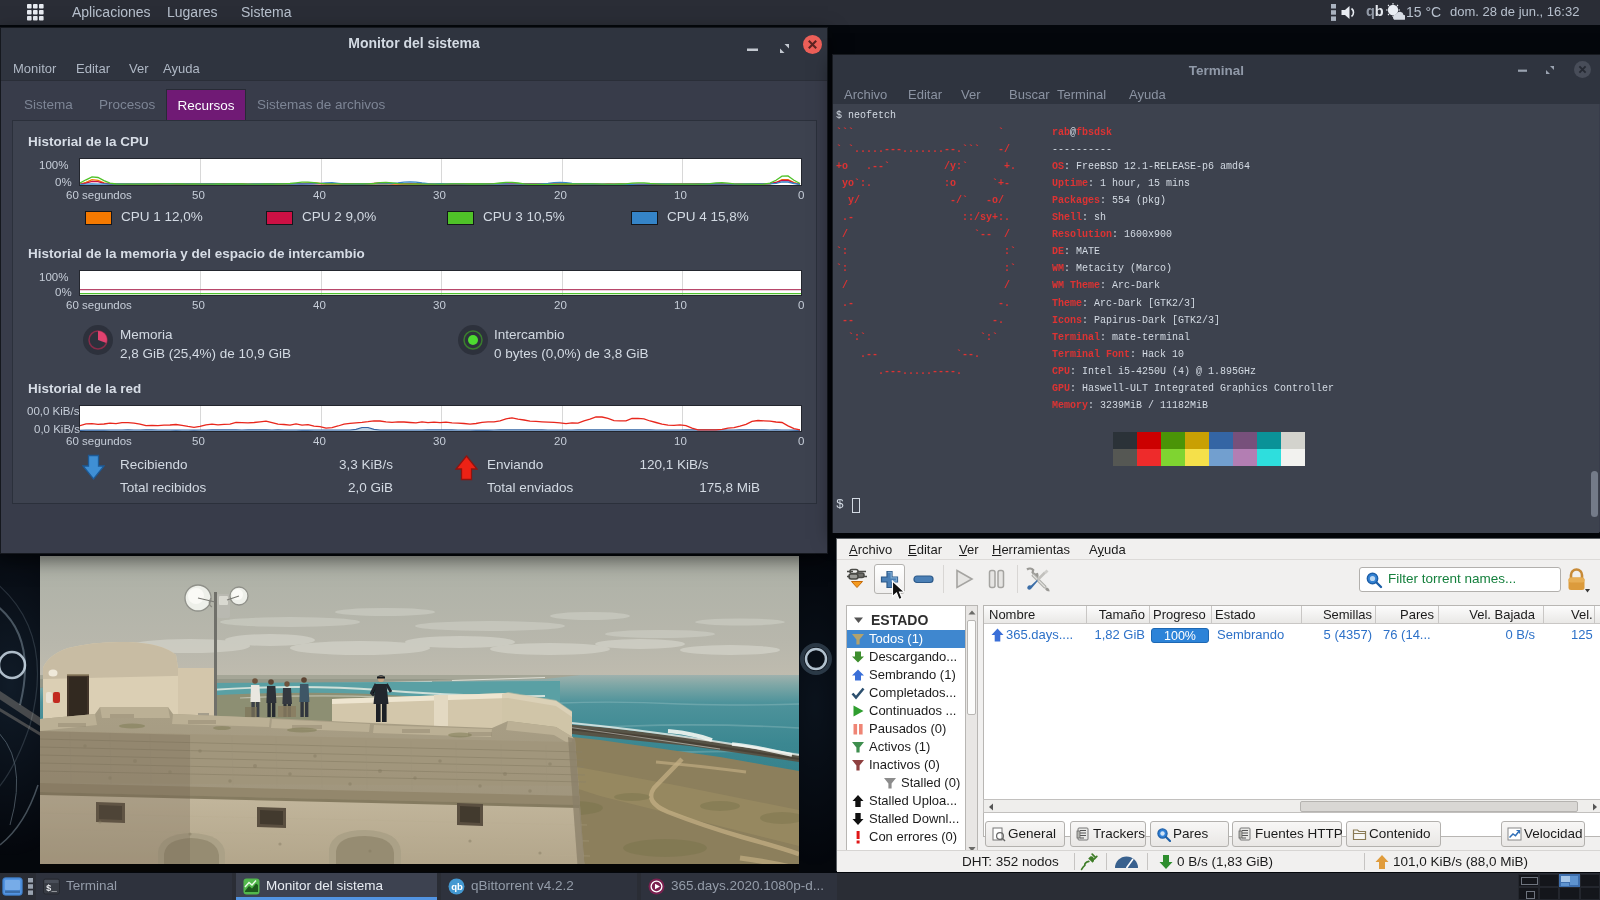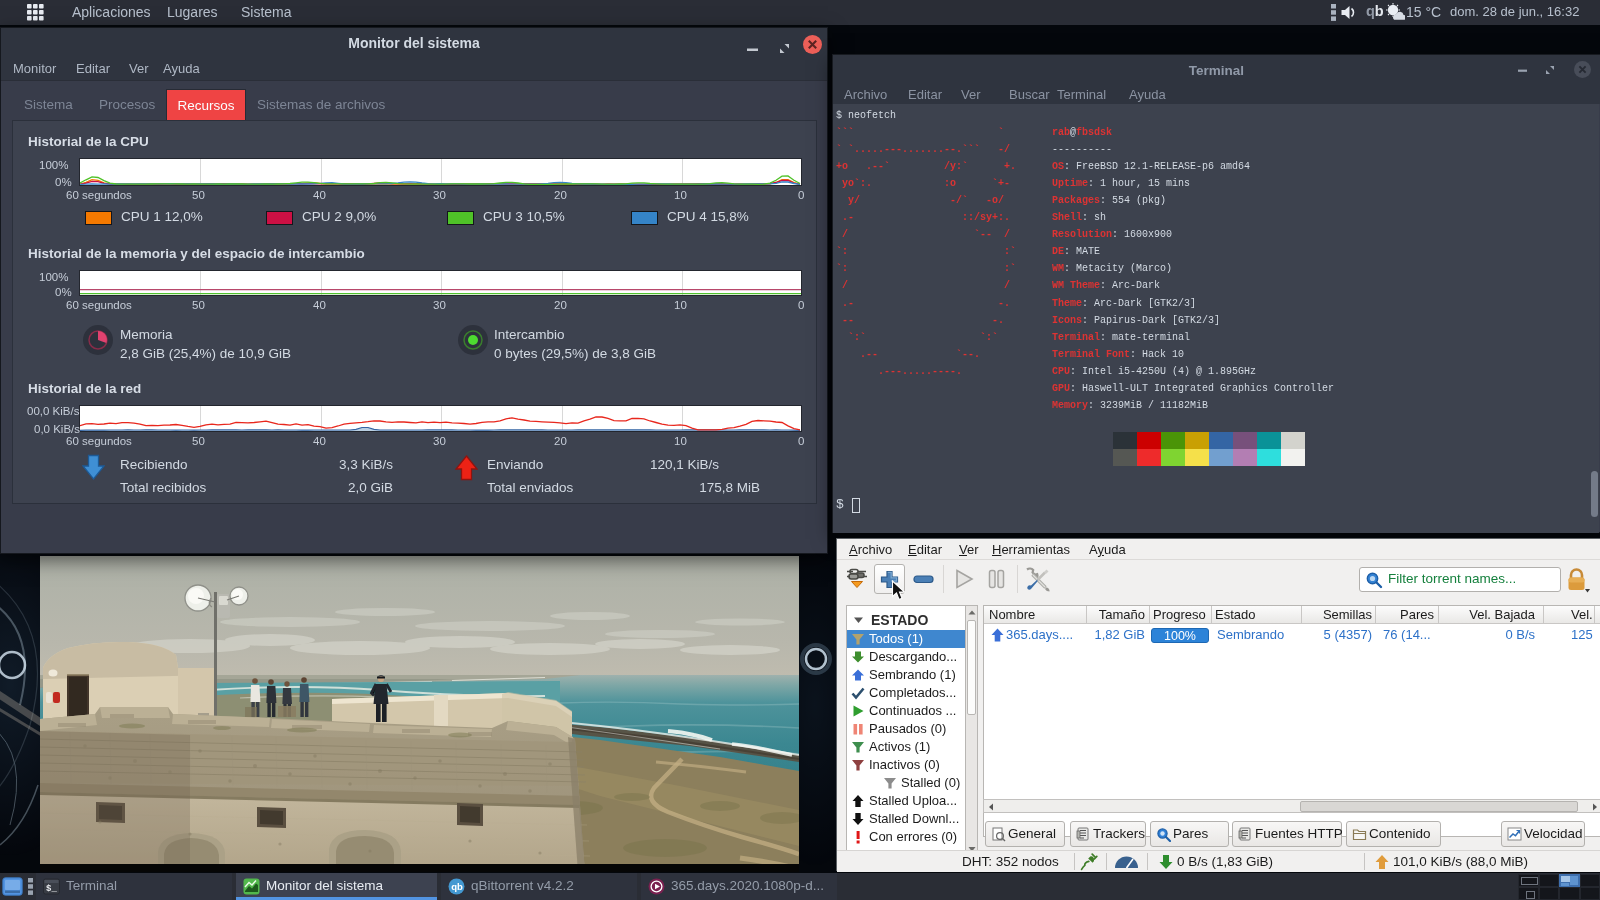--- a/index.html
+++ b/index.html
@@ -8,21 +8,21 @@
 
 #panel{left:0;top:0;width:1600px;height:25px;background:#2a2d36;color:#b7c0cd;font-size:14px}
 #panel .mitem{position:absolute;top:4px}
 
 #sysmon{left:0;top:27px;width:828px;height:527px;background:#383c4a;border:1px solid #15181e;box-shadow:0 6px 18px rgba(0,0,0,.55)}
 #sm-title{position:absolute;left:0;top:0;width:100%;height:53px;background:#2f343f;border-bottom:1px solid #2a2e38}
 #sm-title .t{position:absolute;top:7px;width:100%;text-align:center;font-weight:bold;font-size:14px;color:#d3dae3}
 #sm-menu{position:absolute;left:0;top:30px;width:100%;height:23px;color:#afb8c5;font-size:13px}
 #sm-menu span{position:absolute;top:3px}
 .tabtxt{position:absolute;top:69px;font-size:13.5px;color:#7d8595}
-#tab-active{position:absolute;left:165px;top:61px;width:80px;height:31px;background:#ef4444;border:1px solid #272b35;border-bottom:none}
+#tab-active{position:absolute;left:165px;top:61px;width:80px;height:31px;background:#701a75;border:1px solid #272b35;border-bottom:none}
 #tab-active div{margin-top:8px;text-align:center;color:#fbfdff;font-size:13.5px}
 #sm-pane{position:absolute;left:11px;top:92px;width:805px;height:384px;background:#3d424f;border:1px solid #2b303b}
 .sm-h{position:absolute;font-weight:bold;font-size:13.5px;color:#d7dde6}
 .graph{position:absolute;left:66px;width:723px;background:#fff;border:1px solid #23262e}
 .gline{position:absolute;background:#d8d8d8;width:1px;top:0;bottom:0}
 .axlbl{position:absolute;font-size:11.5px;color:#c6cdd8}
 .leg{position:absolute;font-size:13.5px;color:#d3dae3}
 .sw{position:absolute;width:27px;height:14px;border:1px solid #14161b}
 .netlbl{position:absolute;font-size:13.5px;color:#d3dae3}
 
@@ -441,21 +441,21 @@
 <path d="M16 16 L16 7 A9 9 0 0 1 24.4 19.1 Z" fill="#e0426f"></path>
 </svg>
 <div class="netlbl" style="left:107px;top:206px">Memoria</div>
 <div class="netlbl" style="left:107px;top:225px">2,8 GiB (25,4%) de 10,9 GiB</div>
 <svg class="abs" style="left:444px;top:203px" width="32" height="32" viewBox="0 0 32 32">
 <circle cx="16" cy="16" r="15" fill="#2d313c"></circle>
 <circle cx="16" cy="16" r="9" fill="none" stroke="#3a7c2d" stroke-width="1.5"></circle>
 <circle cx="16" cy="16" r="5" fill="#4ddb30"></circle>
 </svg>
 <div class="netlbl" style="left:481px;top:206px">Intercambio</div>
-<div class="netlbl" style="left:481px;top:225px">0 bytes (29,5%) de 3,8 GiB</div>
+<div class="netlbl" style="left:481px;top:225px">0 bytes (0,0%) de 3,8 GiB</div>
         <div class="sm-h" style="left:15px;top:260px">Historial de la red</div>
         <div class="graph" style="top:284px;height:27px">
           <div class="gline" style="left:120px"></div>
           <div class="gline" style="left:241px"></div>
           <div class="gline" style="left:361px"></div>
           <div class="gline" style="left:482px"></div>
           <div class="gline" style="left:602px"></div>
           <svg class="abs" style="left:0;top:0" width="721" height="25" viewBox="0 0 721 25">
 <polygon points="0,25 0.0,24.3 6.0,24.2 12.0,24.1 18.0,24.1 24.0,24.1 30.0,24.0 36.0,24.0 42.0,24.0 48.0,23.9 54.0,24.0 60.0,24.0 66.0,23.9 72.0,23.9 78.0,24.0 84.0,24.0 90.0,24.0 96.0,24.1 102.0,24.0 108.0,24.0 114.0,24.1 120.0,24.0 126.0,24.0 132.0,23.9 138.0,23.9 144.0,23.9 150.0,23.9 156.0,23.9 162.0,24.0 168.0,23.9 174.0,23.9 180.0,23.9 186.0,23.9 192.0,24.0 198.0,23.9 204.0,24.0 210.0,24.0 216.0,24.0 222.0,24.1 228.0,24.1 234.0,24.0 240.0,24.0 246.0,24.0 252.0,24.0 258.0,24.0 264.0,24.0 270.0,24.0 276.0,23.4 282.0,21.5 288.0,21.5 294.0,23.4 300.0,24.0 306.0,24.0 312.0,24.0 318.0,24.0 324.0,24.0 330.0,24.0 336.0,24.0 342.0,24.0 348.0,23.9 354.0,23.9 360.0,23.9 366.0,23.9 372.0,23.9 378.0,24.0 384.0,24.0 390.0,24.0 396.0,24.1 402.0,24.1 408.0,24.1 414.0,24.0 420.0,23.9 426.0,23.9 432.0,23.9 438.0,23.9 444.0,23.9 450.0,23.9 456.0,23.9 462.0,23.9 468.0,24.0 474.0,24.0 480.0,24.0 486.0,24.0 492.0,24.0 498.0,23.9 504.0,23.9 510.0,23.9 516.0,23.9 522.0,23.9 528.0,23.9 534.0,23.9 540.0,23.9 546.0,23.8 552.0,23.8 558.0,23.8 564.0,23.9 570.0,23.9 576.0,24.0 582.0,24.0 588.0,24.0 594.0,24.0 600.0,24.0 606.0,23.9 612.0,23.9 618.0,23.9 624.0,23.8 630.0,23.9 636.0,23.9 642.0,23.9 648.0,24.0 654.0,24.0 660.0,23.9 666.0,23.9 672.0,23.9 678.0,23.9 684.0,23.9 690.0,24.0 696.0,23.9 702.0,24.0 708.0,24.0 714.0,24.1 720.0,24.3 721,25" fill="#b9cfe2"></polygon>
 <polyline points="0.0,24.3 6.0,24.2 12.0,24.1 18.0,24.1 24.0,24.1 30.0,24.0 36.0,24.0 42.0,24.0 48.0,23.9 54.0,24.0 60.0,24.0 66.0,23.9 72.0,23.9 78.0,24.0 84.0,24.0 90.0,24.0 96.0,24.1 102.0,24.0 108.0,24.0 114.0,24.1 120.0,24.0 126.0,24.0 132.0,23.9 138.0,23.9 144.0,23.9 150.0,23.9 156.0,23.9 162.0,24.0 168.0,23.9 174.0,23.9 180.0,23.9 186.0,23.9 192.0,24.0 198.0,23.9 204.0,24.0 210.0,24.0 216.0,24.0 222.0,24.1 228.0,24.1 234.0,24.0 240.0,24.0 246.0,24.0 252.0,24.0 258.0,24.0 264.0,24.0 270.0,24.0 276.0,23.4 282.0,21.5 288.0,21.5 294.0,23.4 300.0,24.0 306.0,24.0 312.0,24.0 318.0,24.0 324.0,24.0 330.0,24.0 336.0,24.0 342.0,24.0 348.0,23.9 354.0,23.9 360.0,23.9 366.0,23.9 372.0,23.9 378.0,24.0 384.0,24.0 390.0,24.0 396.0,24.1 402.0,24.1 408.0,24.1 414.0,24.0 420.0,23.9 426.0,23.9 432.0,23.9 438.0,23.9 444.0,23.9 450.0,23.9 456.0,23.9 462.0,23.9 468.0,24.0 474.0,24.0 480.0,24.0 486.0,24.0 492.0,24.0 498.0,23.9 504.0,23.9 510.0,23.9 516.0,23.9 522.0,23.9 528.0,23.9 534.0,23.9 540.0,23.9 546.0,23.8 552.0,23.8 558.0,23.8 564.0,23.9 570.0,23.9 576.0,24.0 582.0,24.0 588.0,24.0 594.0,24.0 600.0,24.0 606.0,23.9 612.0,23.9 618.0,23.9 624.0,23.8 630.0,23.9 636.0,23.9 642.0,23.9 648.0,24.0 654.0,24.0 660.0,23.9 666.0,23.9 672.0,23.9 678.0,23.9 684.0,23.9 690.0,24.0 696.0,23.9 702.0,24.0 708.0,24.0 714.0,24.1 720.0,24.3" fill="none" stroke="#3465a4" stroke-width="1.2"></polyline>
@@ -475,21 +475,21 @@
 <path d="M6.5 1.5 L16.5 1.5 L16.5 12 L22 12 L11.5 25 L1 12 L6.5 12 Z" fill="#3f8fd4" stroke="#1d5a96" stroke-width="1.3"></path>
 </svg>
 <div class="netlbl" style="left:107px;top:336px">Recibiendo</div>
 <div class="netlbl" style="left:270px;top:336px;width:110px;text-align:right">3,3 KiB/s</div>
 <div class="netlbl" style="left:107px;top:359px">Total recibidos</div>
 <div class="netlbl" style="left:270px;top:359px;width:110px;text-align:right">2,0 GiB</div>
 <svg class="abs" style="left:442px;top:333px" width="23" height="27" viewBox="0 0 23 27">
 <path d="M11.5 2 L22 15 L16.5 15 L16.5 25.5 L6.5 25.5 L6.5 15 L1 15 Z" fill="#ed2215" stroke="#8e1410" stroke-width="1.3"></path>
 </svg>
 <div class="netlbl" style="left:474px;top:336px">Enviando</div>
-<div class="netlbl" style="left:637px;top:336px;width:110px;text-align:left">120,1 KiB/s</div>
+<div class="netlbl" style="left:606px;top:336px;width:110px;text-align:center">120,1 KiB/s</div>
 <div class="netlbl" style="left:474px;top:359px">Total enviados</div>
 <div class="netlbl" style="left:637px;top:359px;width:110px;text-align:right">175,8 MiB</div>
       </div>
     </div>
 <div id="term" class="abs">
       <div id="t-title">
         <div class="t">Terminal</div>
 <svg class="abs" style="left:683px;top:8px" width="14" height="14">
           <rect x="2" y="6.6" width="9" height="2.2" fill="#9aa2b0"></rect>
         </svg>

